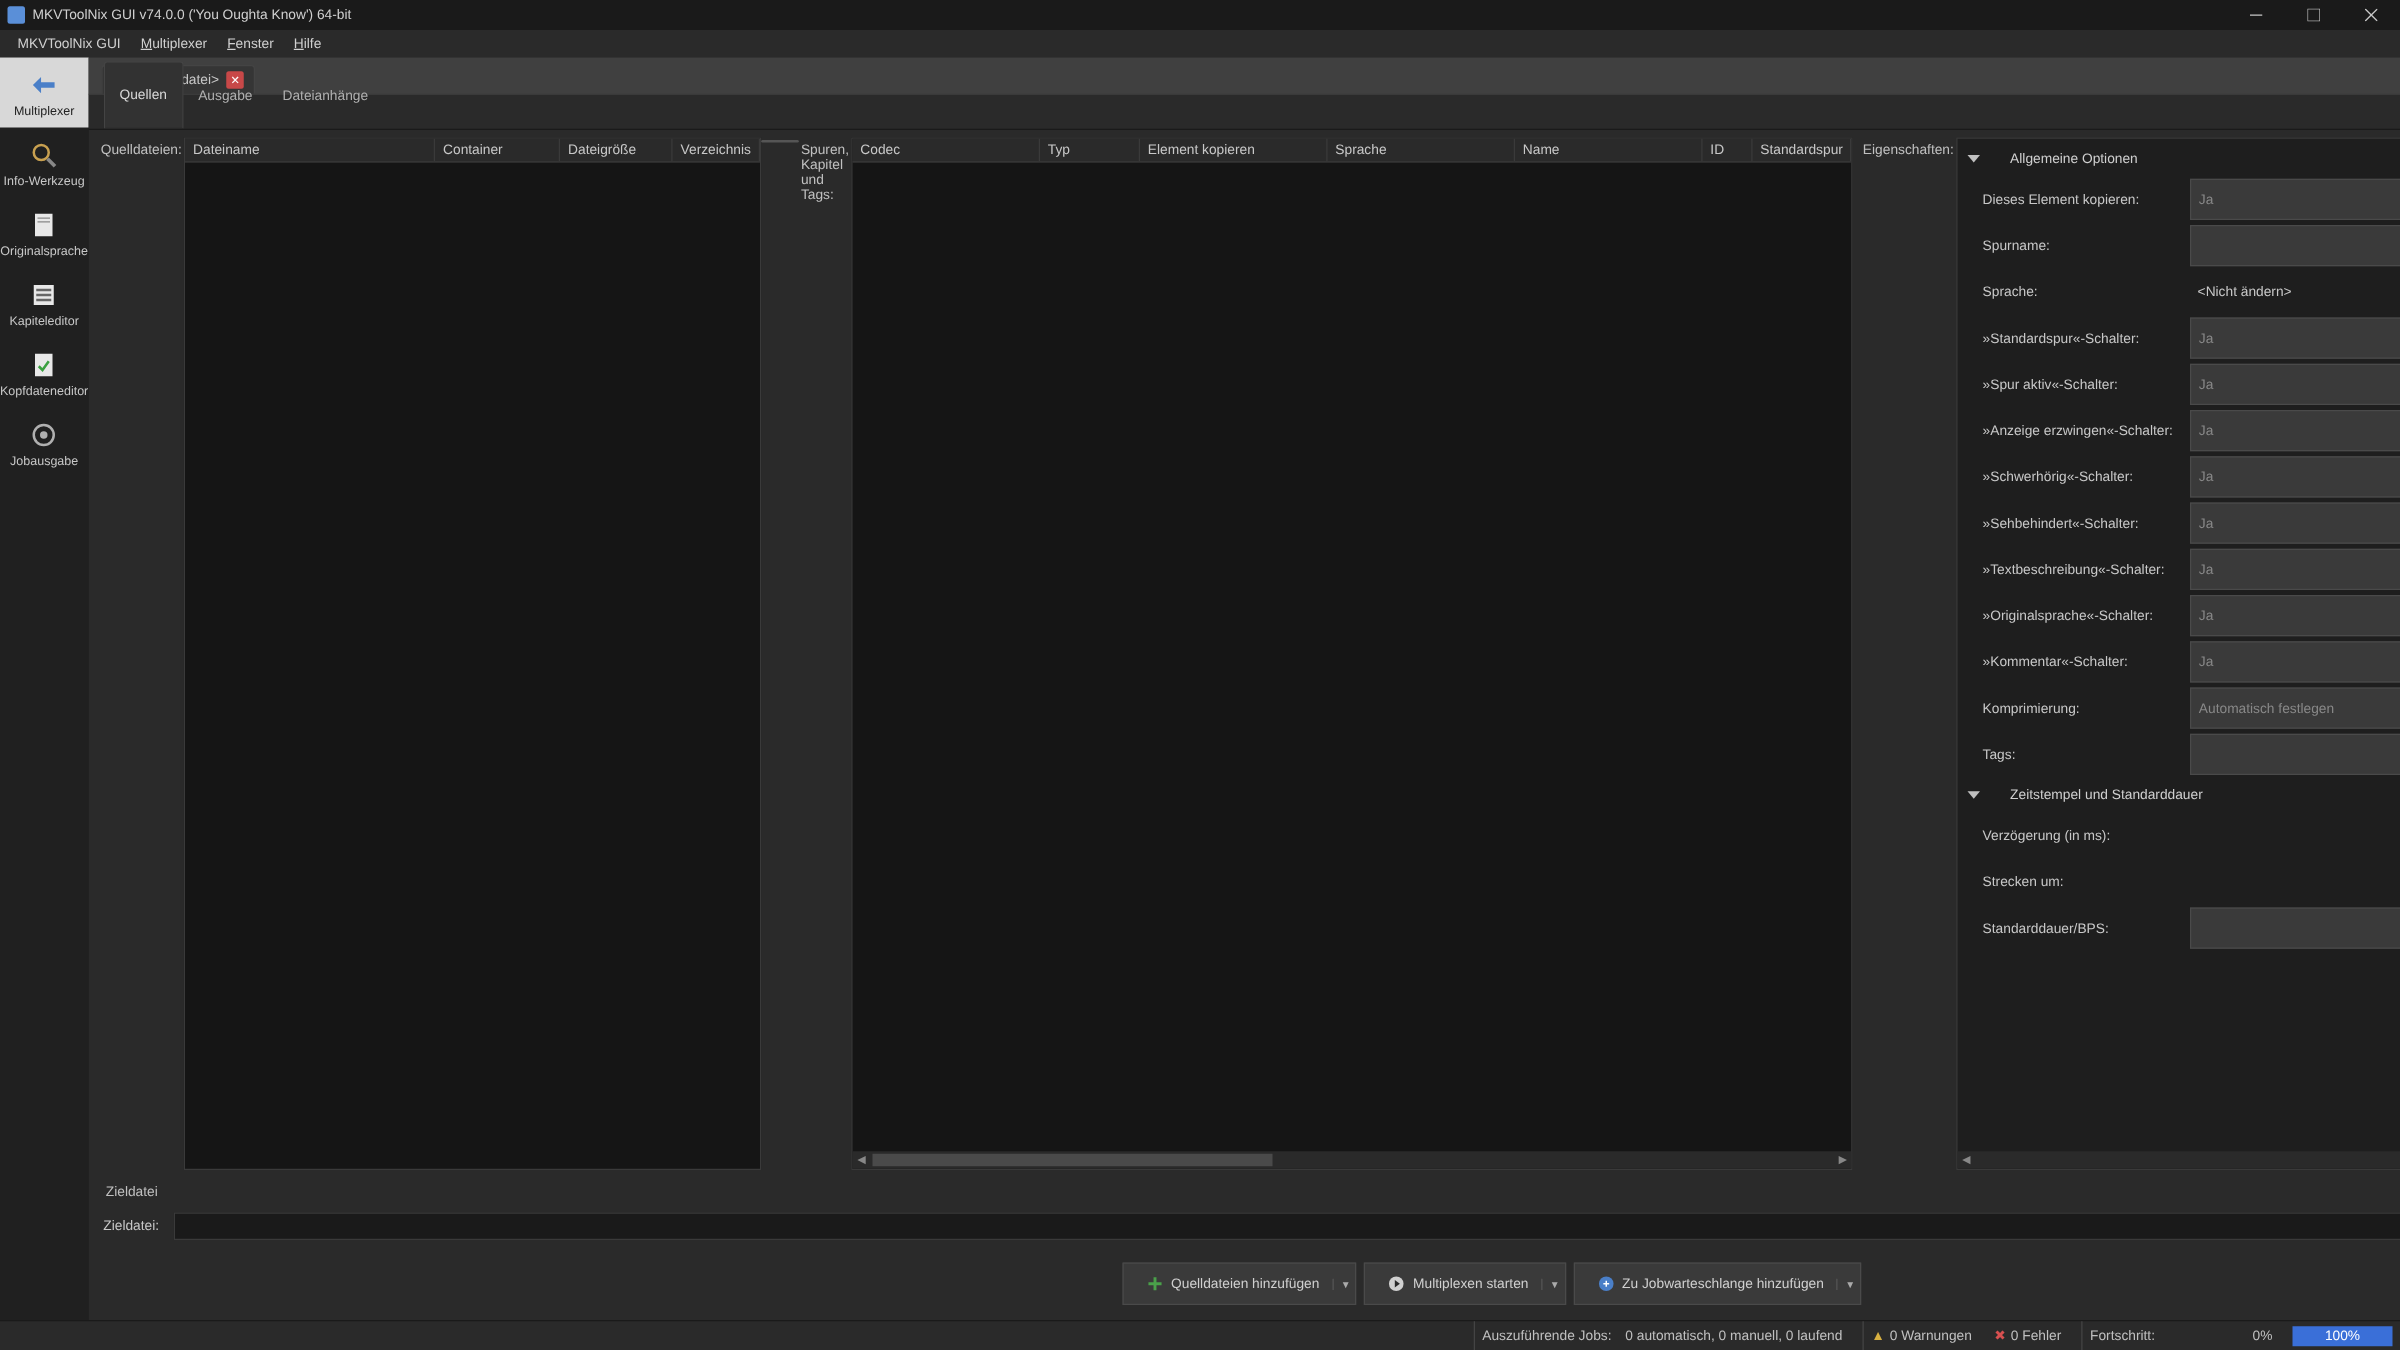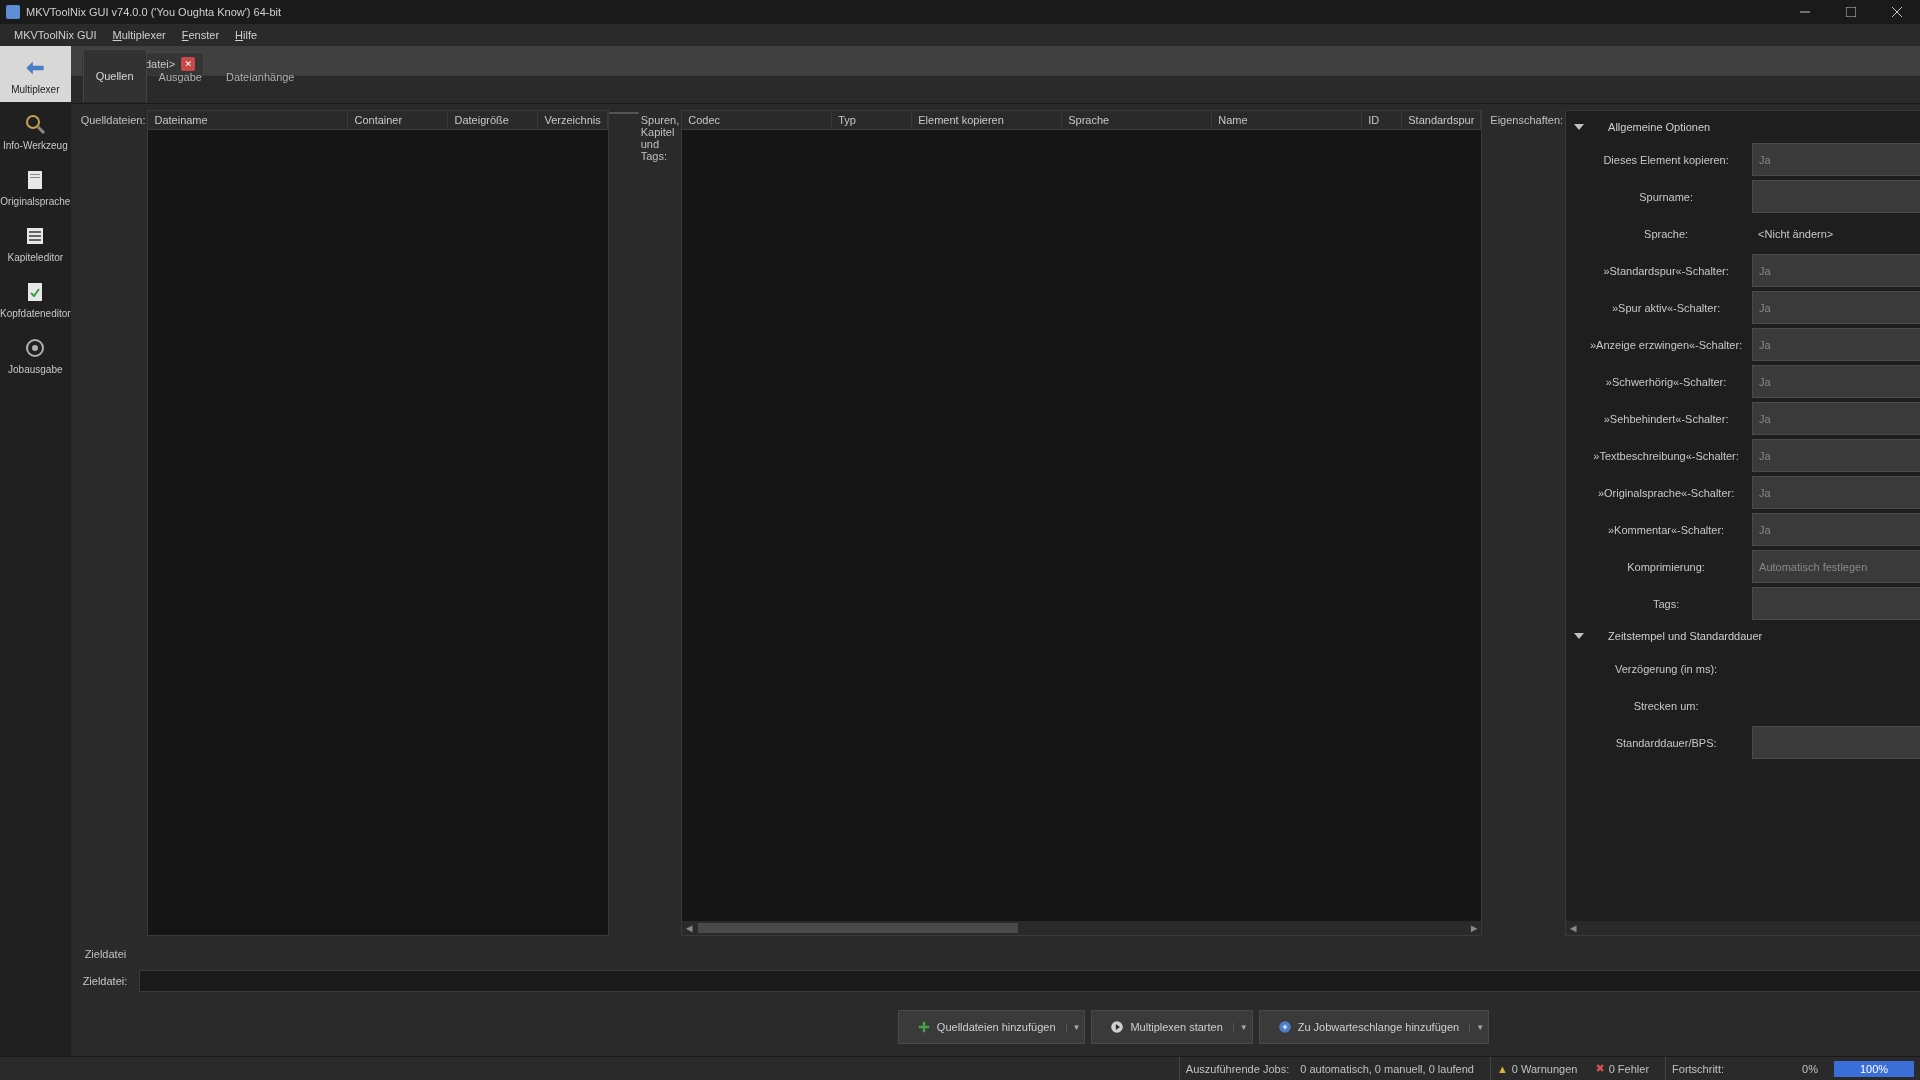--- a/index.html
+++ b/index.html
@@ -63,21 +63,21 @@
 .props { flex: 1; background: #1e1e1e; border: 1px solid #3a3a3a; overflow: hidden; position: relative; }
 .props-inner { position: absolute; inset: 0 14px 14px 0; overflow: hidden; padding: 4px 6px; }
 .vscroll { position: absolute; right: 0; top: 0; bottom: 14px; width: 14px; background: #2a2a2a; }
 .vscroll .thumb { width: 10px; margin: 2px auto; background: #4a4a4a; height: 30%; }
 .props .hscroll { position: absolute; left: 0; right: 14px; bottom: 0; }
 
 .group-header { display: flex; align-items: center; gap: 24px; padding: 6px 2px; color: #d0d0d0; }
 .group-header .tri { width: 0; height: 0; border-left: 5px solid transparent; border-right: 5px solid transparent; border-top: 6px solid #c0c0c0; }
 
 .prop-row { display: flex; align-items: center; gap: 6px; margin: 4px 0 4px 14px; }
-.prop-row .plabel { width: 160px; color: #c8c8c8; text-align: center; }
+.prop-row .plabel { width: 160px; color: #c8c8c8; }
 .prop-row .pcontrol { flex: 1; height: 33px; background: #3a3a3a; border: 1px solid #4a4a4a; display: flex; align-items: center; padding: 0 6px; color: #888; position: relative; }
 .prop-row .pcontrol.plain { background: transparent; border: none; color: #c8c8c8; }
 .prop-row .pcontrol .dd { position: absolute; right: 4px; color: #666; font-size: 8px; }
 .prop-row .side-btn { width: 28px; height: 22px; background: #3a3a3a; border: 1px solid #4a4a4a; display: flex; align-items: center; justify-content: center; }
 
 
 .dest-section { padding: 8px 12px; }
 .dest-row { display: flex; align-items: center; gap: 12px; margin-top: 6px; }
 .dest-row input { flex: 1; height: 22px; background: #1a1a1a; border: 1px solid #3a3a3a; color: #c8c8c8; padding: 0 6px; }
 .dest-row .ibtn { width: 30px; height: 22px; background: #3a3a3a; border: 1px solid #4a4a4a; display: flex; align-items: center; justify-content: center; }

